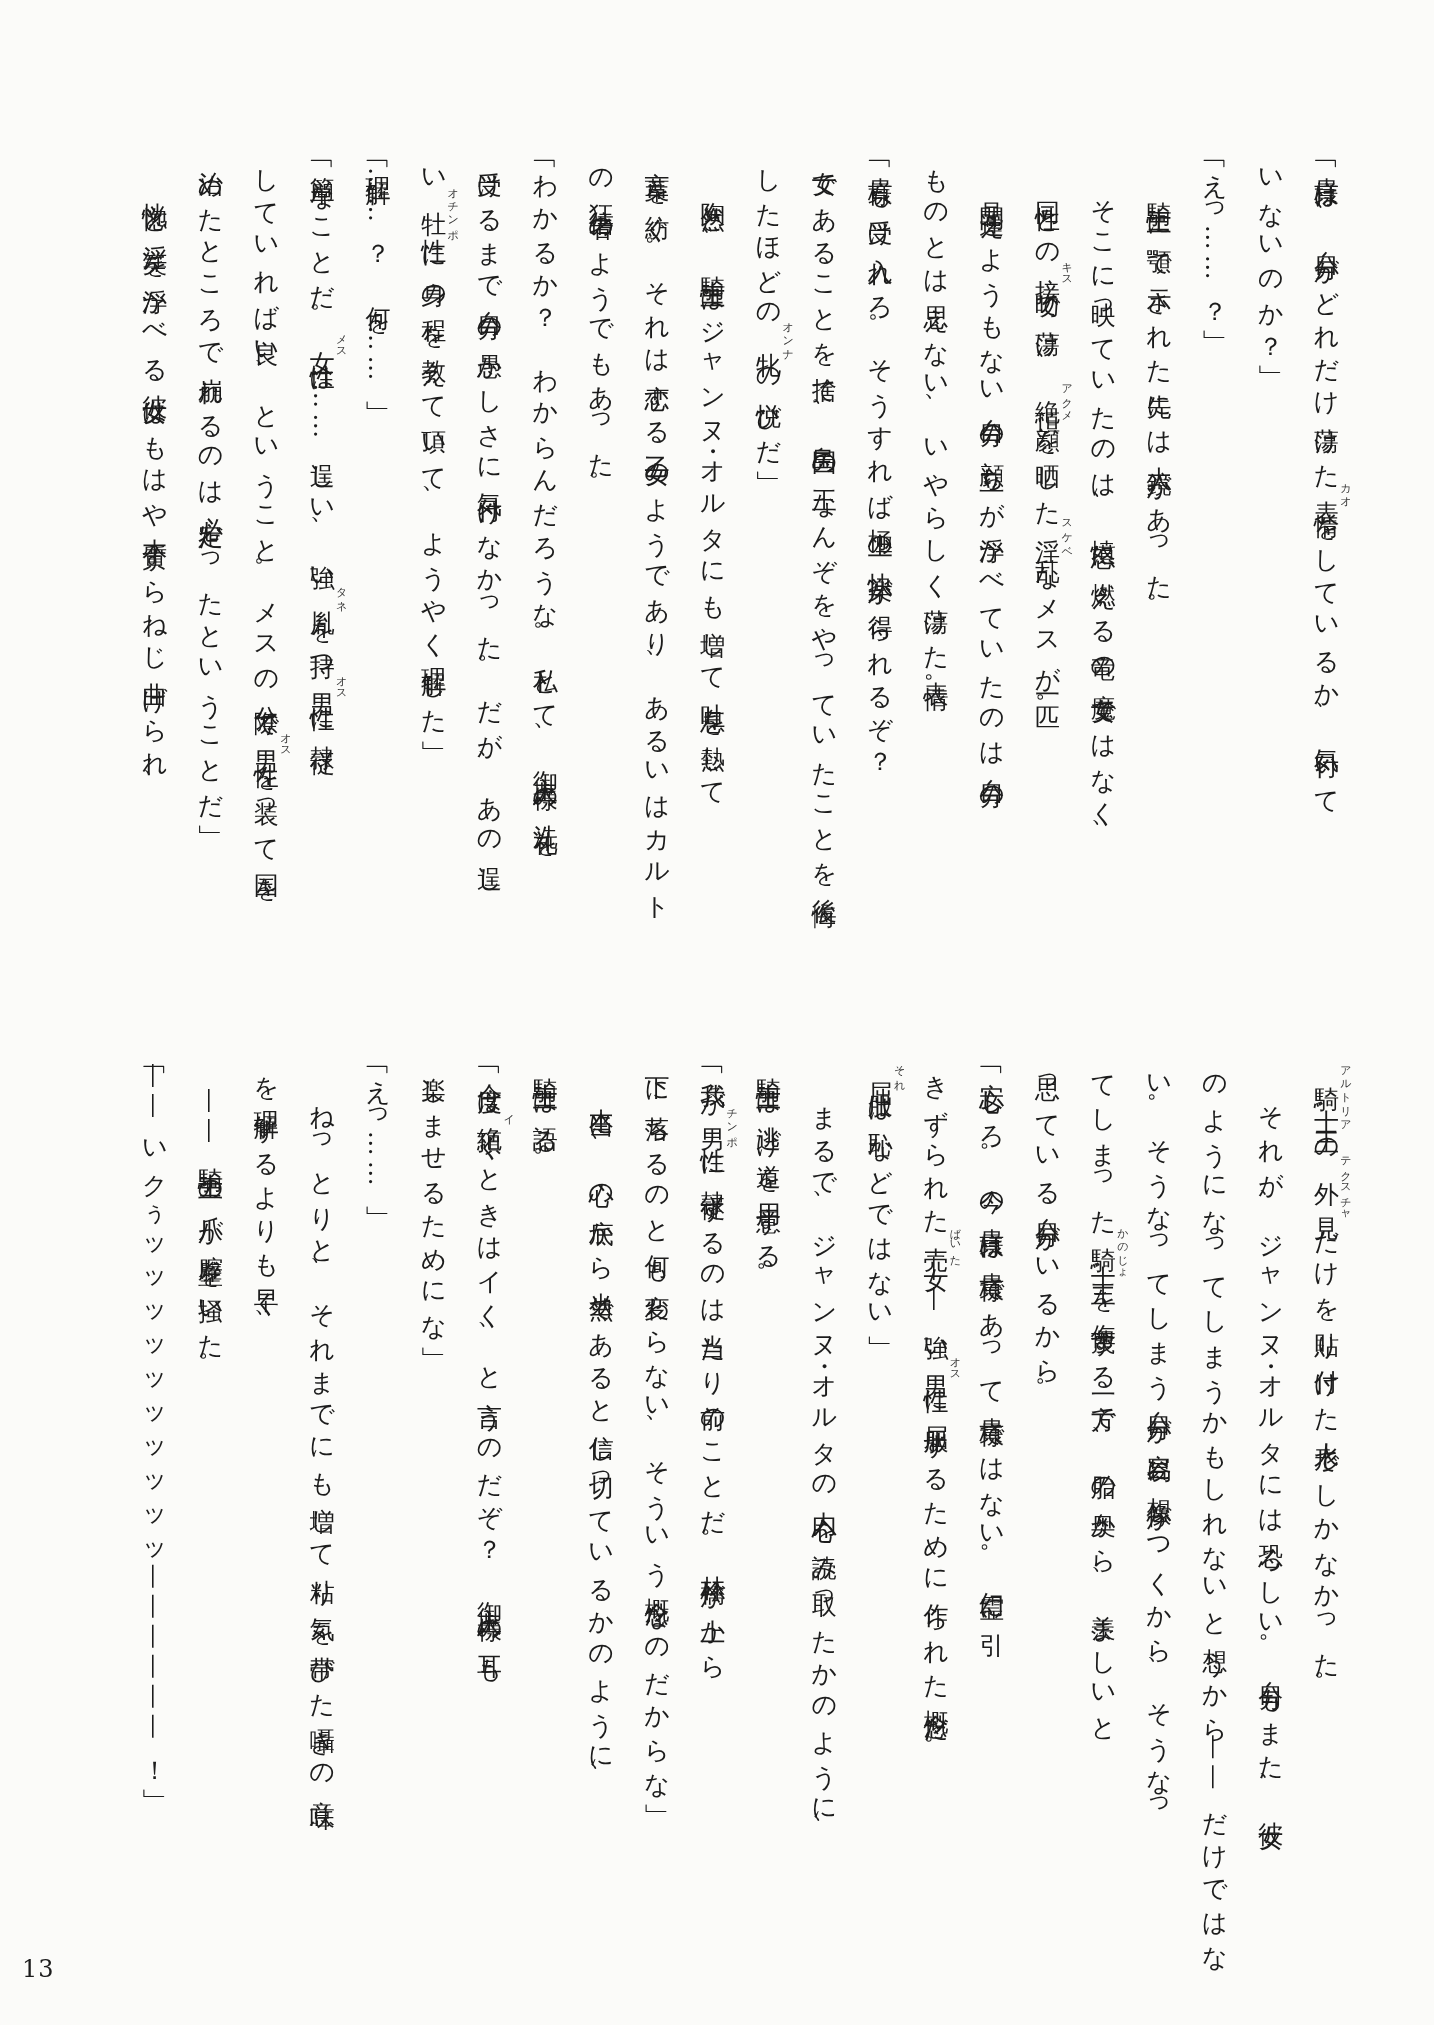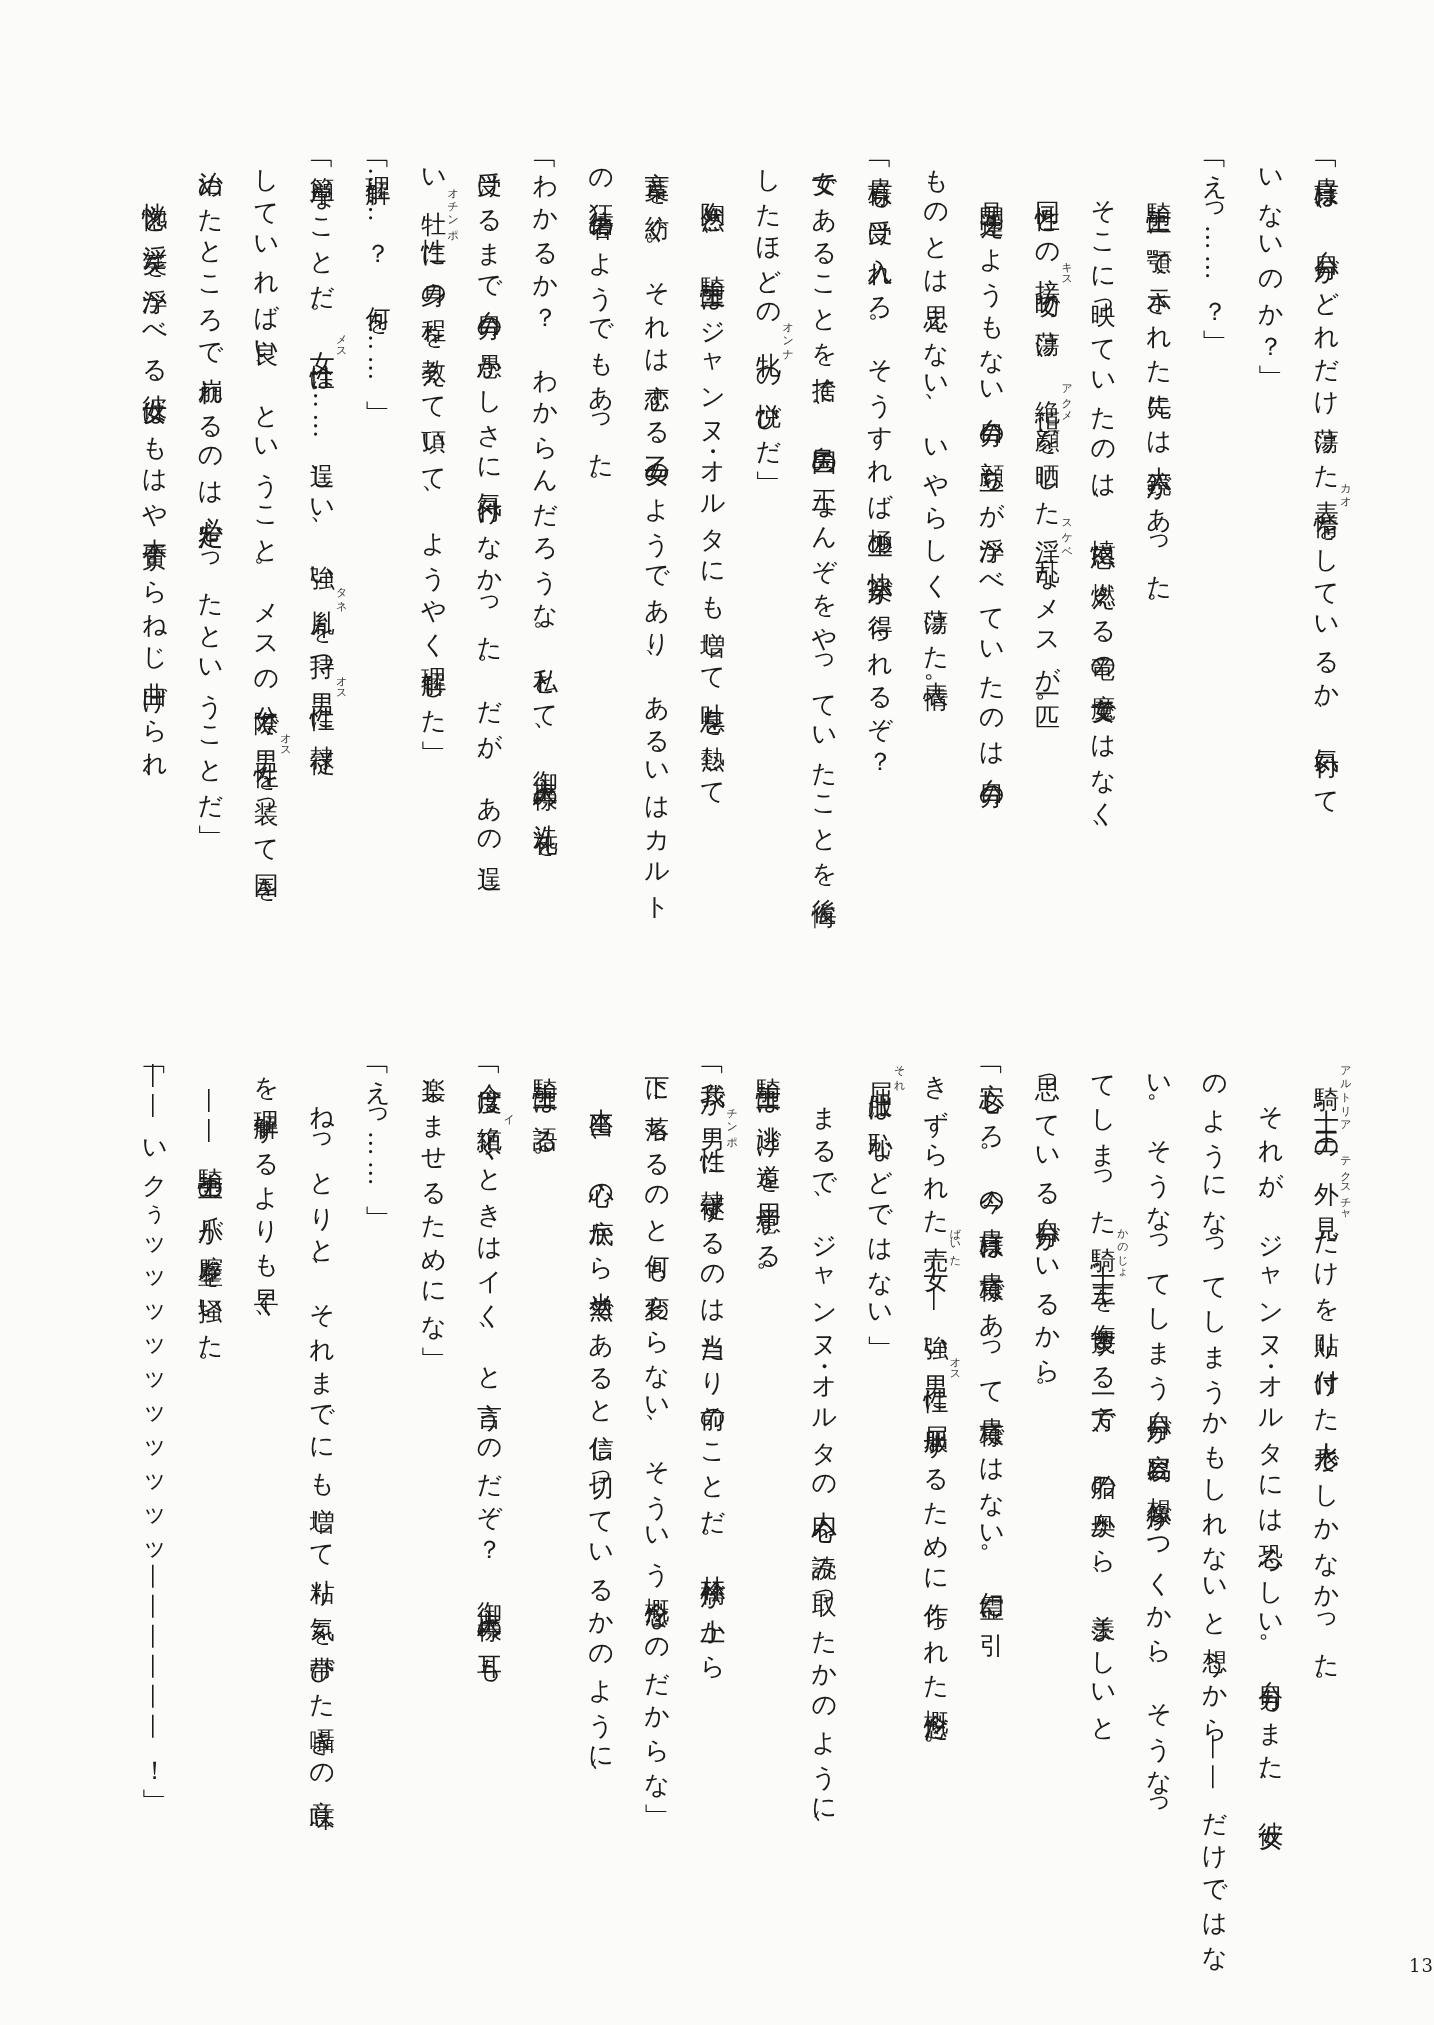--- a/index.html
+++ b/index.html
@@ -38,22 +38,22 @@
     letter-spacing: 1px;
     line-height: 1;
     opacity: 0.92;
     text-orientation: mixed;
   }
   .page-number {
     position: absolute;
     top: 1955px;
     left: 22px;
     right: 0;
-    text-align: right;
-    font-size: 18px;
+    text-align: left;
+    font-size: 24px;
     letter-spacing: 1px;
   }
 </style>
 </head>
 <body>
 
 <div class="page">
   <section class="band band-top">
       <p>「貴様は、自分がどれだけ蕩けた<ruby>表情<rt>カオ</rt></ruby>をしているか、気付いて</p>
       <p>いないのか？」</p>

